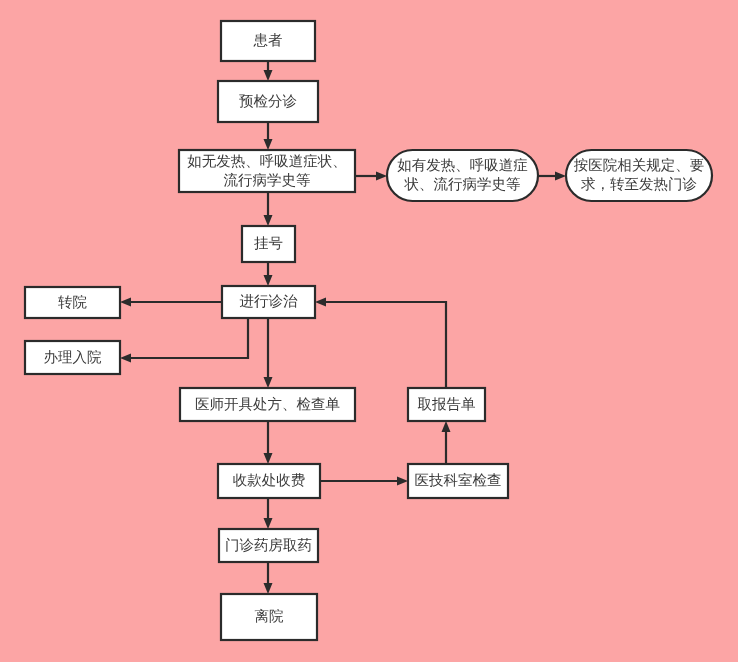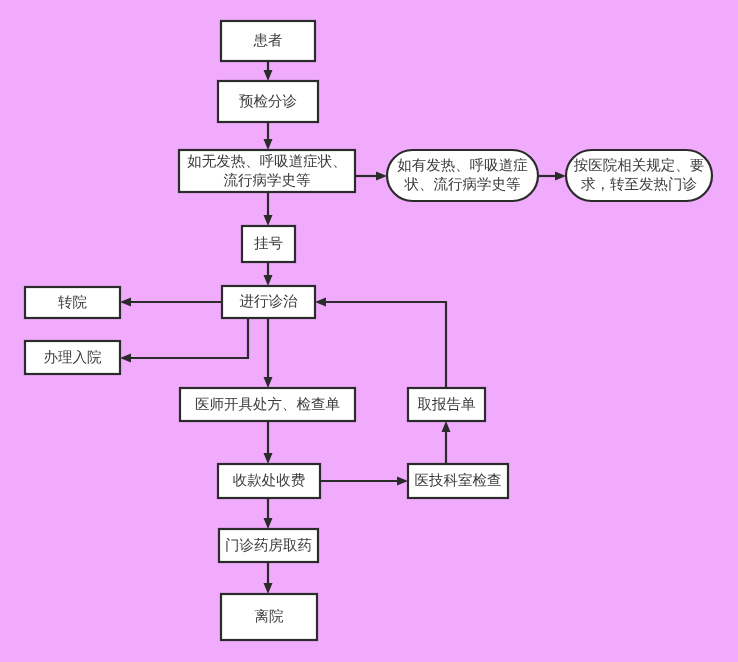--- a/index.html
+++ b/index.html
@@ -11,21 +11,21 @@
   body {
     width: 738px;
     height: 662px;
     overflow: hidden;
     font-family: "Liberation Sans", "DejaVu Sans", sans-serif;
   }
   #flowchart-root {
     position: relative;
     width: 738px;
     height: 662px;
-    background: #f0abfc;
+    background: #fca5a5;
   }
   svg.flow-canvas {
     position: absolute;
     top: 0;
     left: 0;
     width: 738px;
     height: 662px;
     display: block;
   }
   .node-shape {

